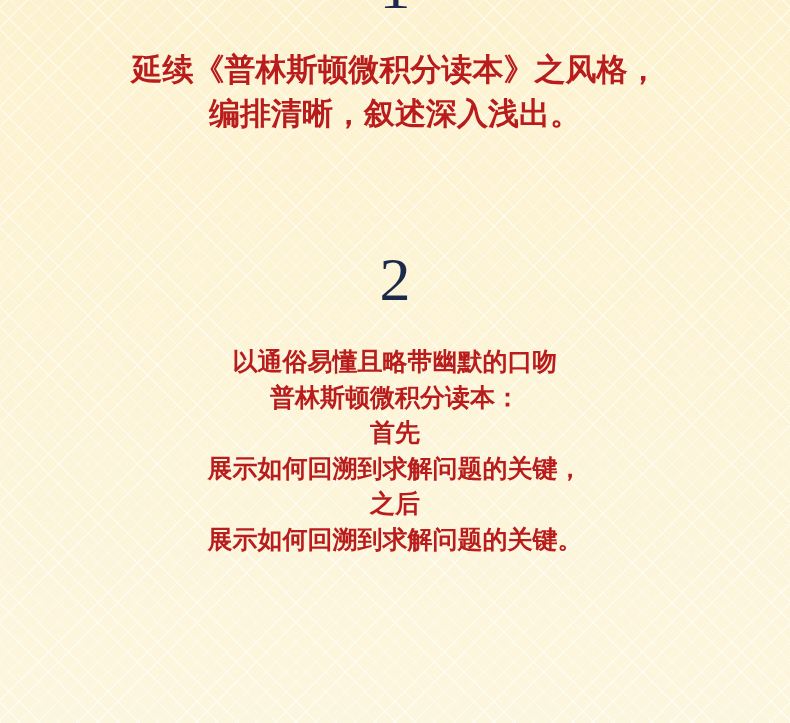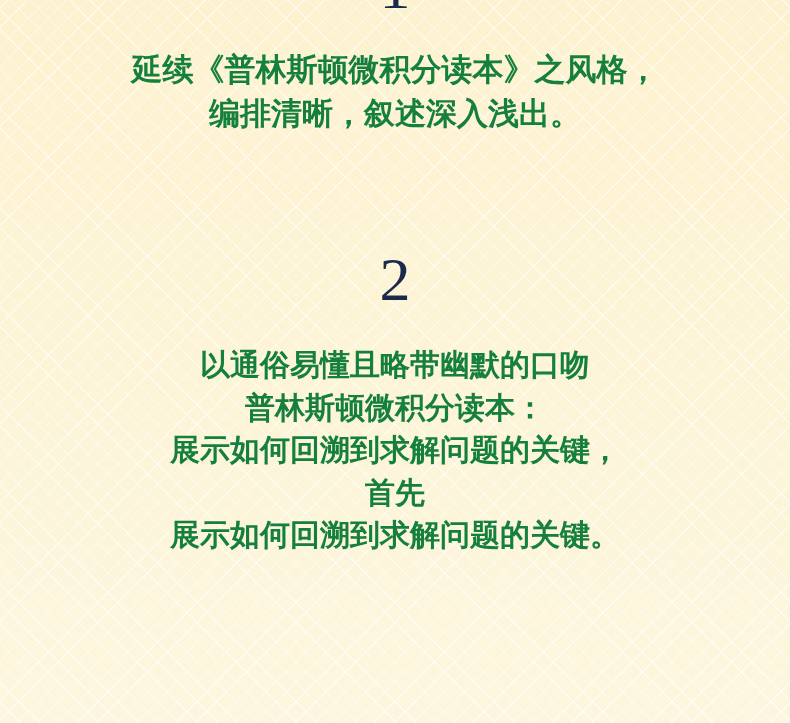--- a/index.html
+++ b/index.html
@@ -33,21 +33,21 @@
     line-height: 1;
   }
   .numeral-1 {
     font-size: 62px;
     letter-spacing: 0;
   }
   .numeral-2 {
     font-size: 62px;
   }
   .body-text {
-    color: #15803d;
+    color: #b91c1c;
     font-weight: 700;
     line-height: 1.42;
   }
   .block-1 {
     position: absolute;
     top: -44px;
     left: 0;
     width: 790px;
   }
   .block-1 .numeral-1 {
@@ -64,21 +64,21 @@
     top: 248px;
     left: 0;
     width: 790px;
   }
   .block-2 .numeral-2 {
     display: block;
     height: 76px;
   }
   .block-2 .body-text {
     margin-top: 20px;
-    font-size: 30px;
+    font-size: 25px;
     padding: 0 24px;
   }
   .line {
     display: block;
     white-space: nowrap;
   }
 </style>
 </head>
 <body>
 
@@ -90,19 +90,20 @@
       <span class="line">延续《普林斯顿微积分读本》之风格，</span>
       <span class="line">编排清晰，叙述深入浅出。</span>
     </div>
   </div>
 
   <div class="section block-2">
     <span class="numeral numeral-2">2</span>
     <div class="body-text">
       <span class="line">以通俗易懂且略带幽默的口吻</span>
       <span class="line">普林斯顿微积分读本：</span>
+      <span class="line">首先</span>
       <span class="line">展示如何回溯到求解问题的关键，</span>
-      <span class="line">首先</span>
+      <span class="line">之后</span>
       <span class="line">展示如何回溯到求解问题的关键。</span>
     </div>
   </div>
 
 </div>
 
 </body></html>

